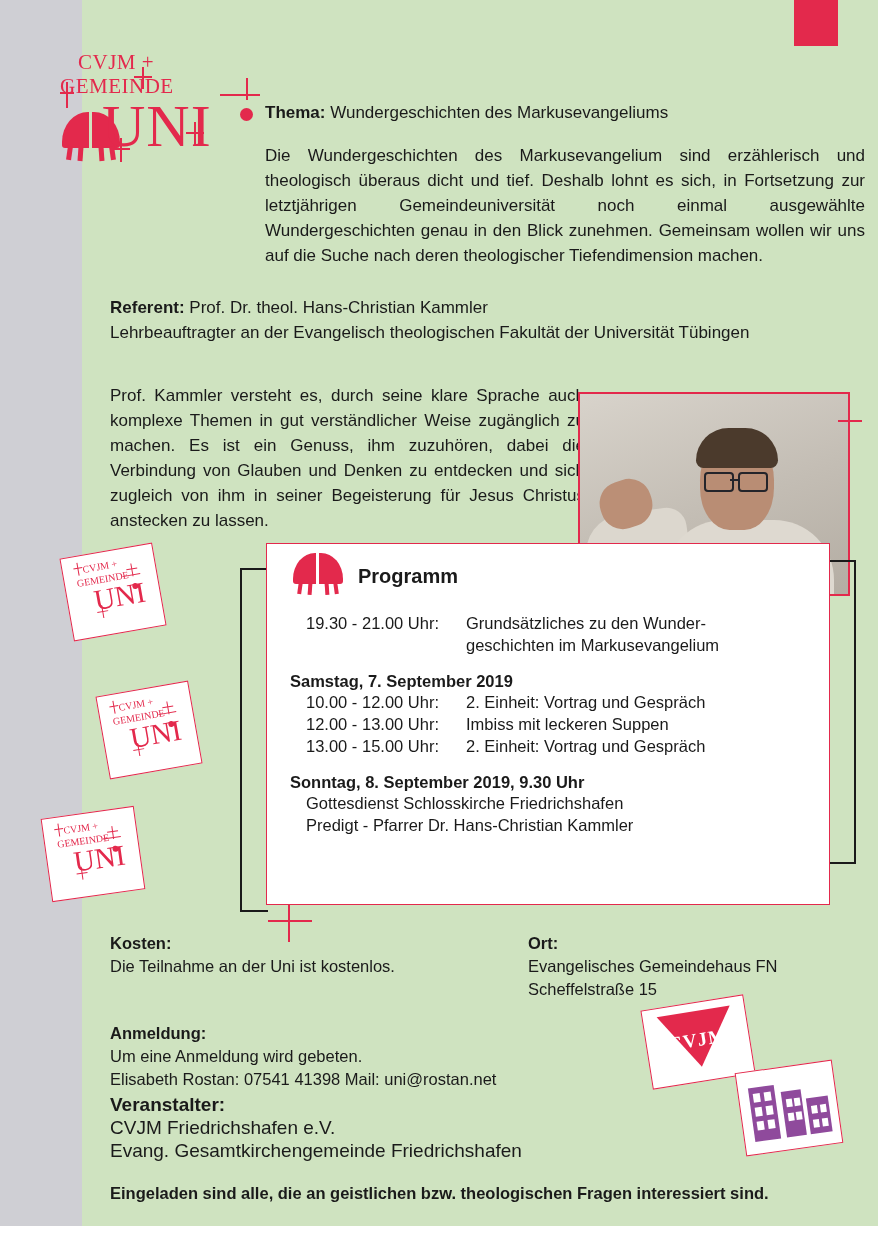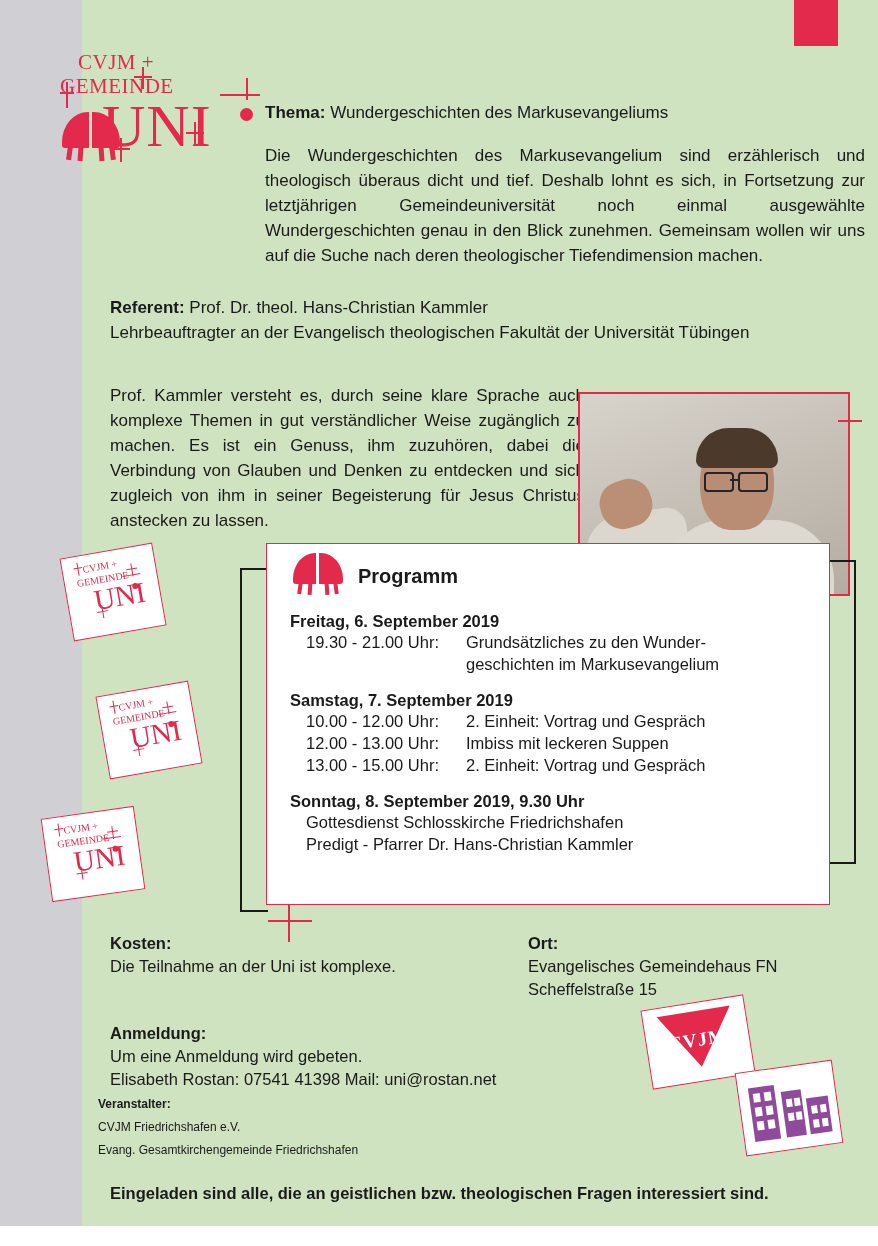--- a/index.html
+++ b/index.html
@@ -327,22 +327,22 @@
   }
   .b-ort {
     position: absolute; left: 528px; top: 932px; width: 320px;
     font-size: 16.5px; line-height: 23px;
   }
   .b-anm {
     position: absolute; left: 110px; top: 1022px; width: 520px;
     font-size: 16.5px; line-height: 23px;
   }
   .b-ver {
-    position: absolute; left: 98px; top: 1093px; width: 520px;
-    font-size: 12px; line-height: 23px;
+    position: absolute; left: 110px; top: 1093px; width: 520px;
+    font-size: 19px; line-height: 23px;
   }
   .b-final {
     position: absolute; left: 110px; top: 1184px; width: 740px;
     font-size: 16.5px; font-weight: bold;
   }
 
   
   .cvjm-card {
     position: absolute;
     left: 646px; top: 1002px;
@@ -516,21 +516,20 @@
     <div class="spine"></div>
     <div class="leg l1"></div>
       <div class="leg l2"></div>
     <div class="leg l3"></div>
       <div class="leg l4"></div>
   </div>
   <div class="prog-title">Programm</div>
 
   <div class="prog-content">
 
-    <div class="day-title">Freitag, 6. September 2019</div>
     <div class="row line">
       <div class="time">19.30 - 21.00 Uhr:</div>
       <div class="desc">Grundsätzliches zu den Wunder-</div>
     </div>
     <div class="row line">
       <div class="time"></div>
       <div class="desc">geschichten im Markusevangelium</div>
     </div>
 
     <div class="gap"></div>
@@ -551,21 +550,21 @@
 
     <div class="gap"></div>
 
     <div class="day-title">Sonntag, 8. September 2019, 9.30 Uhr</div>
     <div class="line">Gottesdienst Schlosskirche Friedrichshafen</div>
     <div class="line">Predigt - Pfarrer Dr. Hans-Christian Kammler</div>
   </div>
 
   <div class="txt b-kosten">
     <div class="kosten-h">Kosten:</div>
-    <div>Die Teilnahme an der Uni ist komplexe.</div>
+    <div>Die Teilnahme an der Uni ist kostenlos.</div>
   </div>
 
   <div class="txt b-ort">
     <div class="ort-h">Ort:</div>
     <div>Evangelisches Gemeindehaus FN</div>
     <div>Scheffelstraße 15</div>
   </div>
 
   <div class="txt b-anm">
     <div class="anm-h">Anmeldung:</div>

